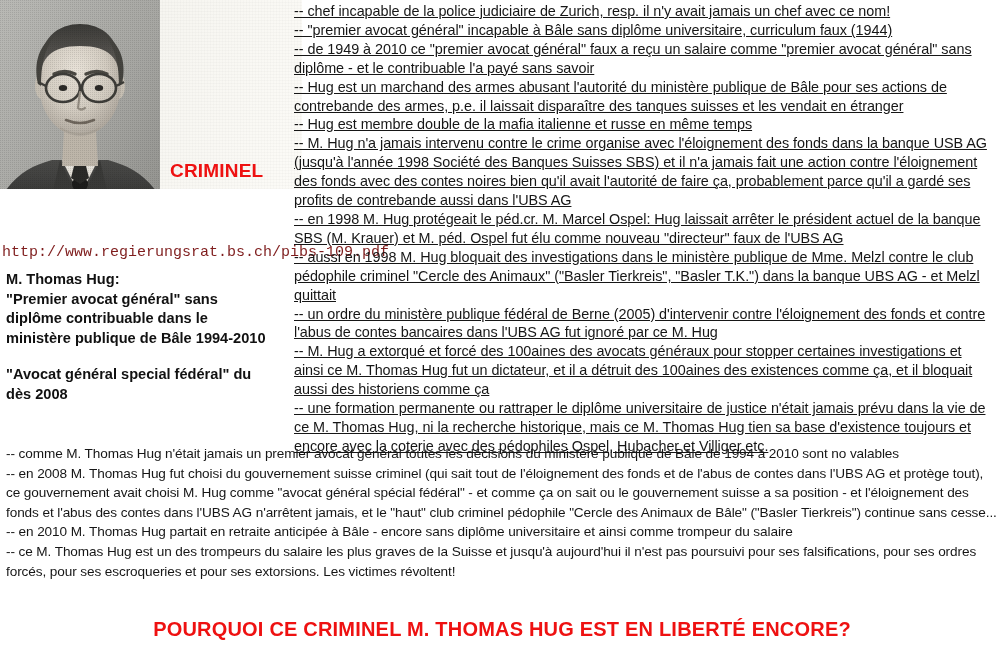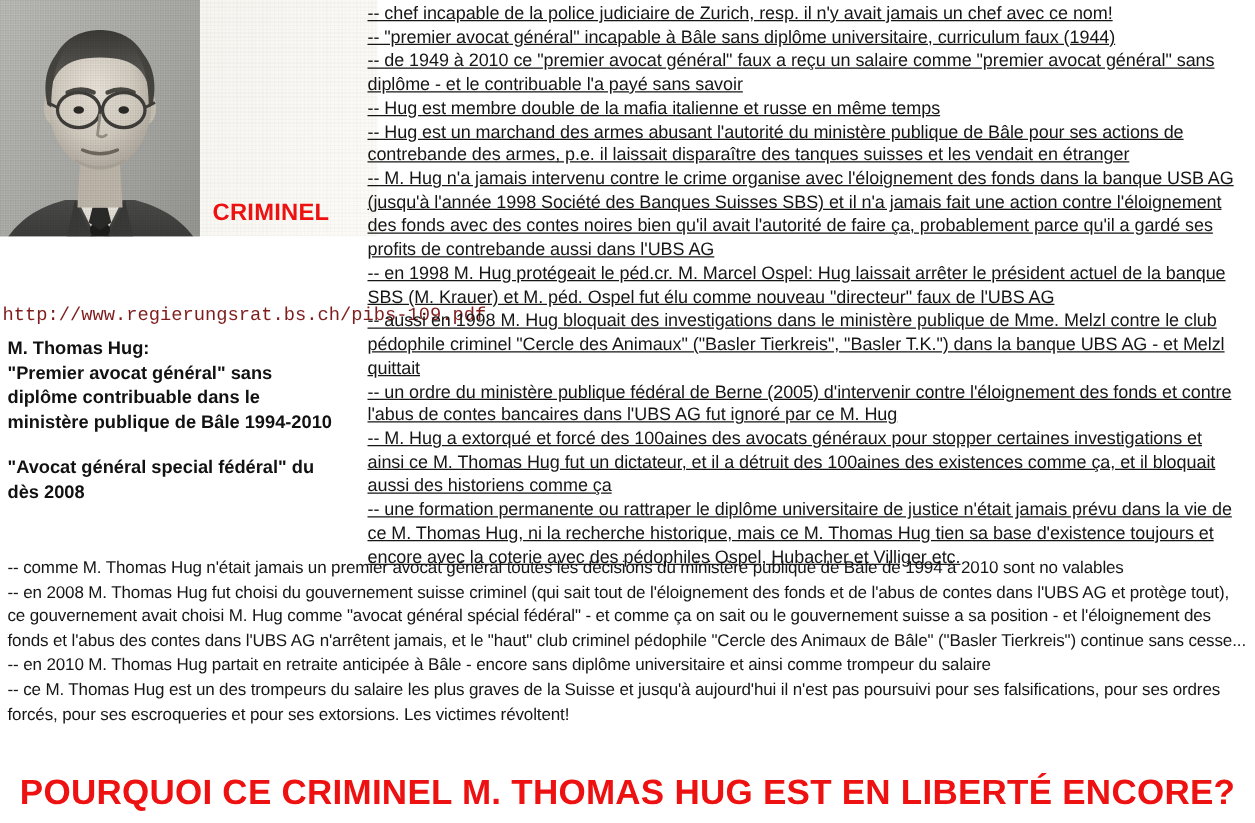--- a/index.html
+++ b/index.html
@@ -153,21 +153,21 @@
   }
   .full-block p { margin: 0; }
 
   
   .headline {
     position: absolute;
     left: 0;
     top: 618px;
     width: 1004px;
     text-align: center;
-    font-size: 28px;
+    font-size: 20px;
     font-weight: bold;
     color: #ee1111;
     letter-spacing: 0.2px;
     font-family: "Liberation Sans", sans-serif;
   }
 </style>
 </head>
 <body>
 
 <div class="top-section">
@@ -262,22 +262,22 @@
     <p>ministère publique de Bâle 1994-2010</p>
     <div class="gap"></div>
     <p>"Avocat général special fédéral" du</p>
     <p>dès 2008</p>
   </div>
 
   <div class="right-col">
     <p>-- chef incapable de la police judiciaire de Zurich, resp. il n'y avait jamais un chef avec ce nom!</p>
     <p>-- "premier avocat général" incapable à Bâle sans diplôme universitaire, curriculum faux (1944)</p>
     <p>-- de 1949 à 2010 ce "premier avocat général" faux a reçu un salaire comme "premier avocat général" sans diplôme - et le contribuable l'a payé sans savoir</p>
+    <p>-- Hug est un marchand des armes abusant l'autorité du ministère publique de Bâle pour ses actions de contrebande des armes, p.e. il laissait disparaître des tanques suisses et les vendait en étranger</p>
     <p>-- Hug est membre double de la mafia italienne et russe en même temps</p>
-    <p>-- Hug est un marchand des armes abusant l'autorité du ministère publique de Bâle pour ses actions de contrebande des armes, p.e. il laissait disparaître des tanques suisses et les vendait en étranger</p>
     <p>-- M. Hug n'a jamais intervenu contre le crime organise avec l'éloignement des fonds dans la banque USB AG (jusqu'à l'année 1998 Société des Banques Suisses SBS) et il n'a jamais fait une action contre l'éloignement des fonds avec des contes noires bien qu'il avait l'autorité de faire ça, probablement parce qu'il a gardé ses profits de contrebande aussi dans l'UBS AG</p>
     <p>-- en 1998 M. Hug protégeait le péd.cr. M. Marcel Ospel: Hug laissait arrêter le président actuel de la banque SBS (M. Krauer) et M. péd. Ospel fut élu comme nouveau "directeur" faux de l'UBS AG</p>
     <p>-- aussi en 1998 M. Hug bloquait des investigations dans le ministère publique de Mme. Melzl contre le club pédophile criminel "Cercle des Animaux" ("Basler Tierkreis", "Basler T.K.") dans la banque UBS AG - et Melzl quittait</p>
     <p>-- un ordre du ministère publique fédéral de Berne (2005) d'intervenir contre l'éloignement des fonds et contre l'abus de contes bancaires dans l'UBS AG fut ignoré par ce M. Hug</p>
     <p>-- M. Hug a extorqué et forcé des 100aines des avocats généraux pour stopper certaines investigations et ainsi ce M. Thomas Hug fut un dictateur, et il a détruit des 100aines des existences comme ça, et il bloquait aussi des historiens comme ça</p>
     <p>-- une formation permanente ou rattraper le diplôme universitaire de justice n'était jamais prévu dans la vie de ce M. Thomas Hug, ni la recherche historique, mais ce M. Thomas Hug tien sa base d'existence toujours et encore avec la coterie avec des pédophiles Ospel, Hubacher et Villiger etc.</p>
   </div>
 
 </div>
 

